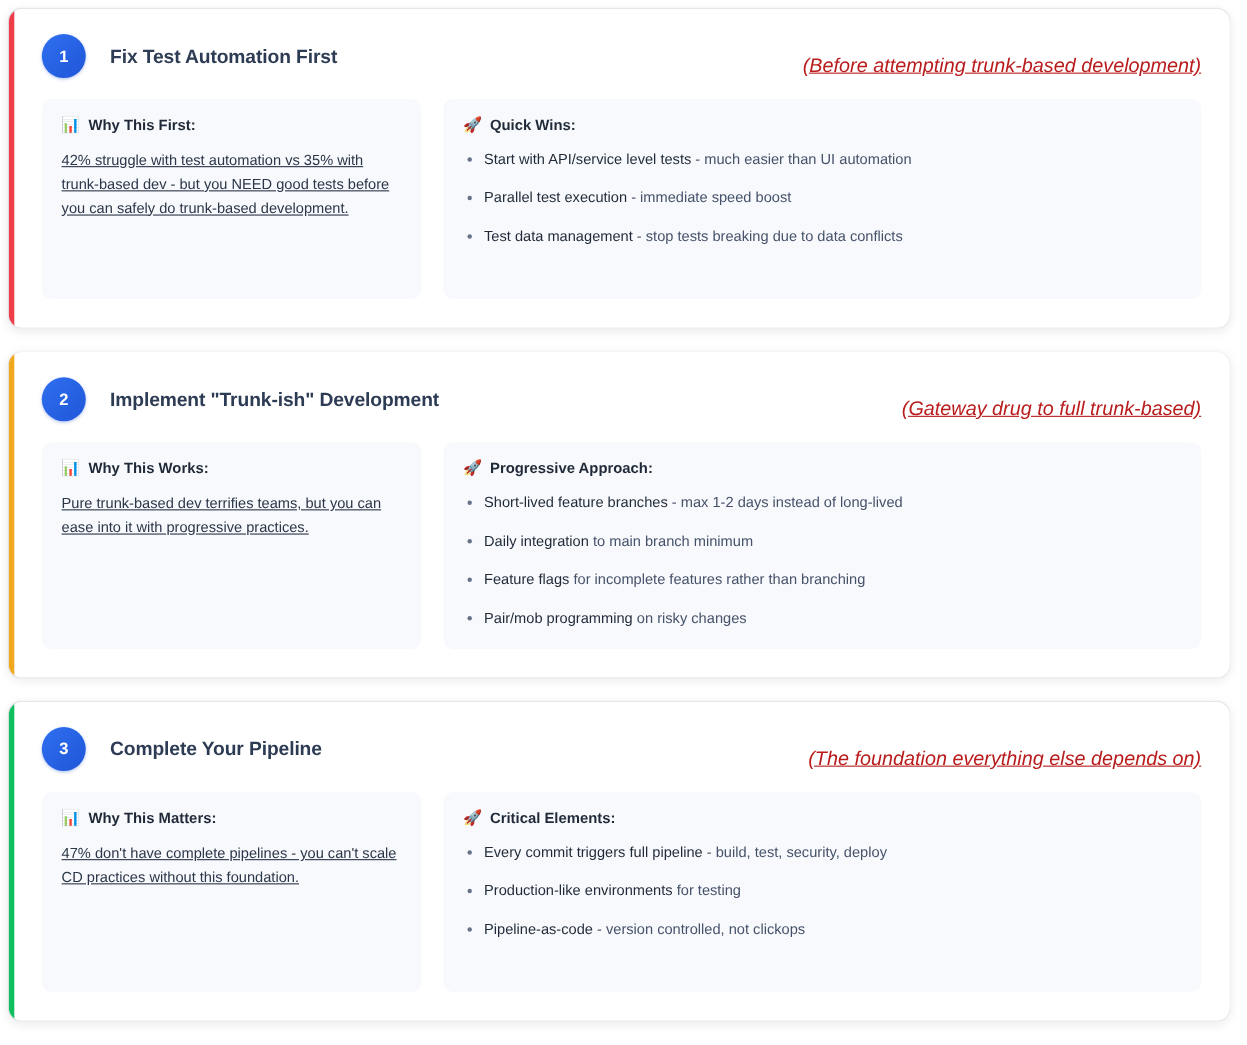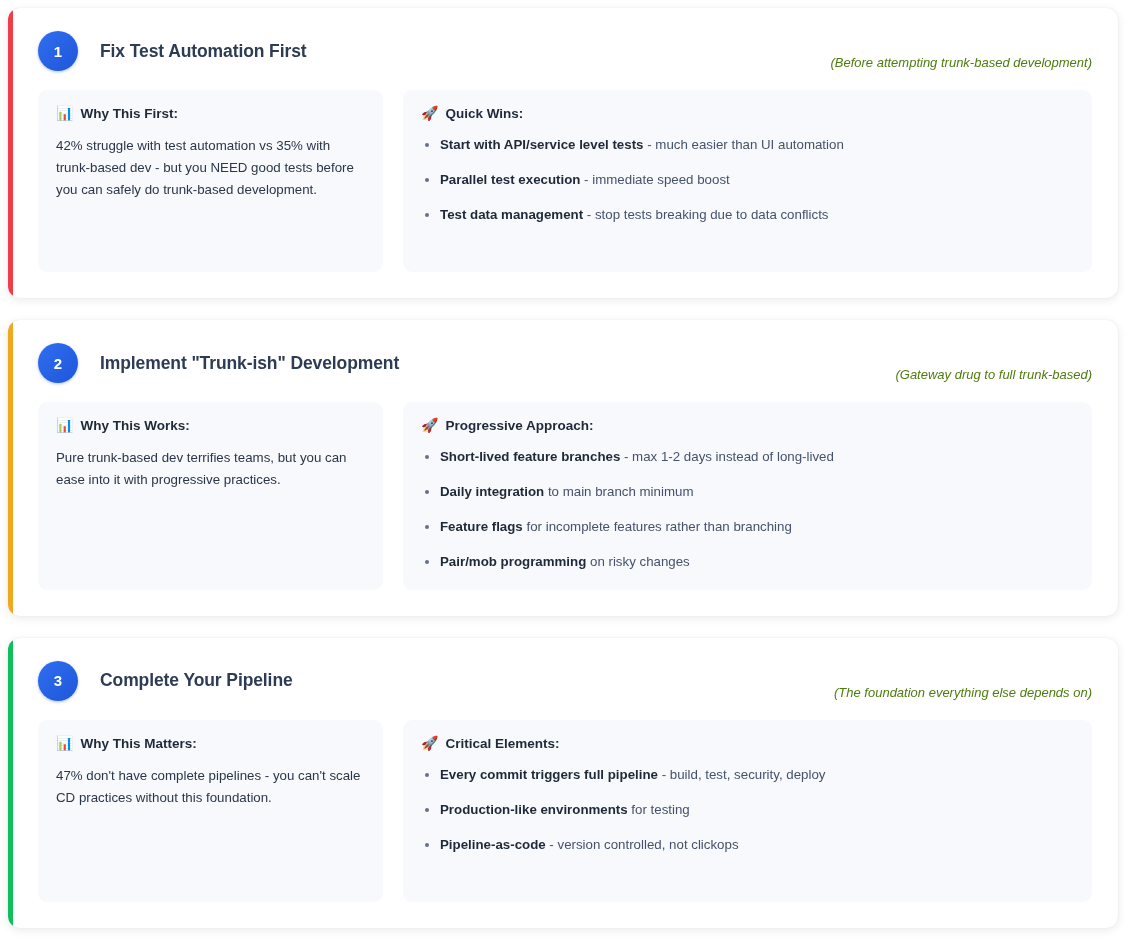--- a/index.html
+++ b/index.html
@@ -70,26 +70,27 @@
     font-size: 17.5px;
     font-weight: bold;
     color: #2d3c54;
     letter-spacing: -0.1px;
     white-space: nowrap;
     text-align: center;
   }
 
   .step-note {
     margin-left: auto;
-    font-size: 13px;
+    font-size: 18px;
     font-style: italic;
-    color: #4d7c0f;
+    color: #b91c1c;
     align-self: flex-end;
     padding-bottom: 2px;
     white-space: nowrap;
+    text-decoration: underline;
   }
 
   
   .step-body {
     display: flex;
     gap: 20px;
     align-items: stretch;
   }
 
   .panel {
@@ -115,20 +116,21 @@
   .panel-heading .emoji {
     font-size: 14px;
     font-family: "DejaVu Sans", sans-serif;
     line-height: 1;
   }
 
   .why-text {
     font-size: 13.3px;
     line-height: 1.63;
     color: #2b3648;
+    text-decoration: underline;
   }
 
   .bullet-list { list-style: none; }
 
   .bullet-item {
     position: relative;
     padding-left: 19px;
     font-size: 13.3px;
     line-height: 1.5;
     color: #3e4a5e;
@@ -141,21 +143,21 @@
     position: absolute;
     left: 4px;
     top: 8px;
     width: 4px;
     height: 4px;
     border-radius: 50%;
     background: #66718a;
   }
 
   .bullet-item .b-strong {
-    font-weight: bold;
+    font-weight: normal;
     color: #1f2937;
   }
   .bullet-item .b-rest { color: #46526a; text-align: right; }
 </style>
 </head>
 <body>
 
 <div class="page">
 
   <section class="step-card">

